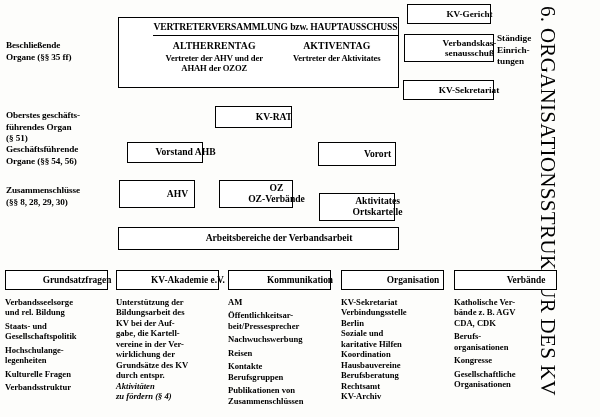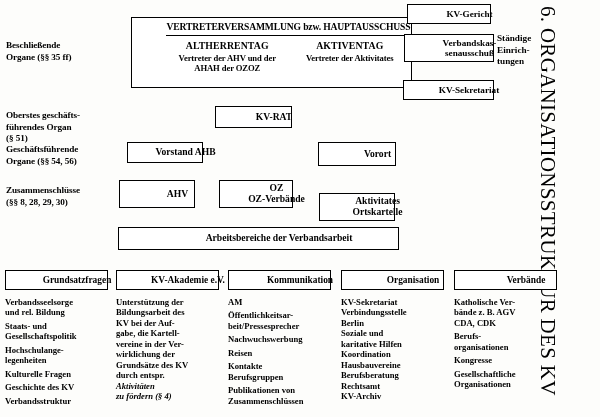--- a/index.html
+++ b/index.html
@@ -42,21 +42,21 @@
     font-weight: bold;
     font-size: 9.2px;
     line-height: 1.25;
     letter-spacing: -0.1px;
   }
   .stage-label .ln { display: block; white-space: nowrap; }
 
   
   #assembly-box {
     position: absolute;
-    left: 131px; top: 17px; width: 281px; height: 71px;
+    left: 118px; top: 17px; width: 281px; height: 71px;
     border: 1.5px solid #000;
     background: #fff;
     box-sizing: border-box;
     padding-left: 34px;
   }
   #assembly-title {
     height: 17px;
     border-bottom: 1.4px solid #000;
     display: flex; align-items: center; justify-content: center;
     font-weight: bold;
@@ -260,23 +260,20 @@
       <span class="ln">Gesellschaftspolitik</span>
     </span>
     <span class="grp">
       <span class="ln">Hochschulange-</span>
       <span class="ln">legenheiten</span>
     </span>
     <span class="grp">
       <span class="ln">Kulturelle Fragen</span>
     </span>
     <span class="grp">
-      <span class="ln">Geschichte des KV</span>
-    </span>
-    <span class="grp">
       <span class="ln">Verbandsstruktur</span>
     </span>
   </div>
 
   <div class="dept-body flow" style="left:116px; top:297px; width:108px;">
     <span class="grp">
         <span class="ln">Unterstützung der</span>
       </span>
     <span class="grp">
         <span class="ln">Bildungsarbeit des</span>

